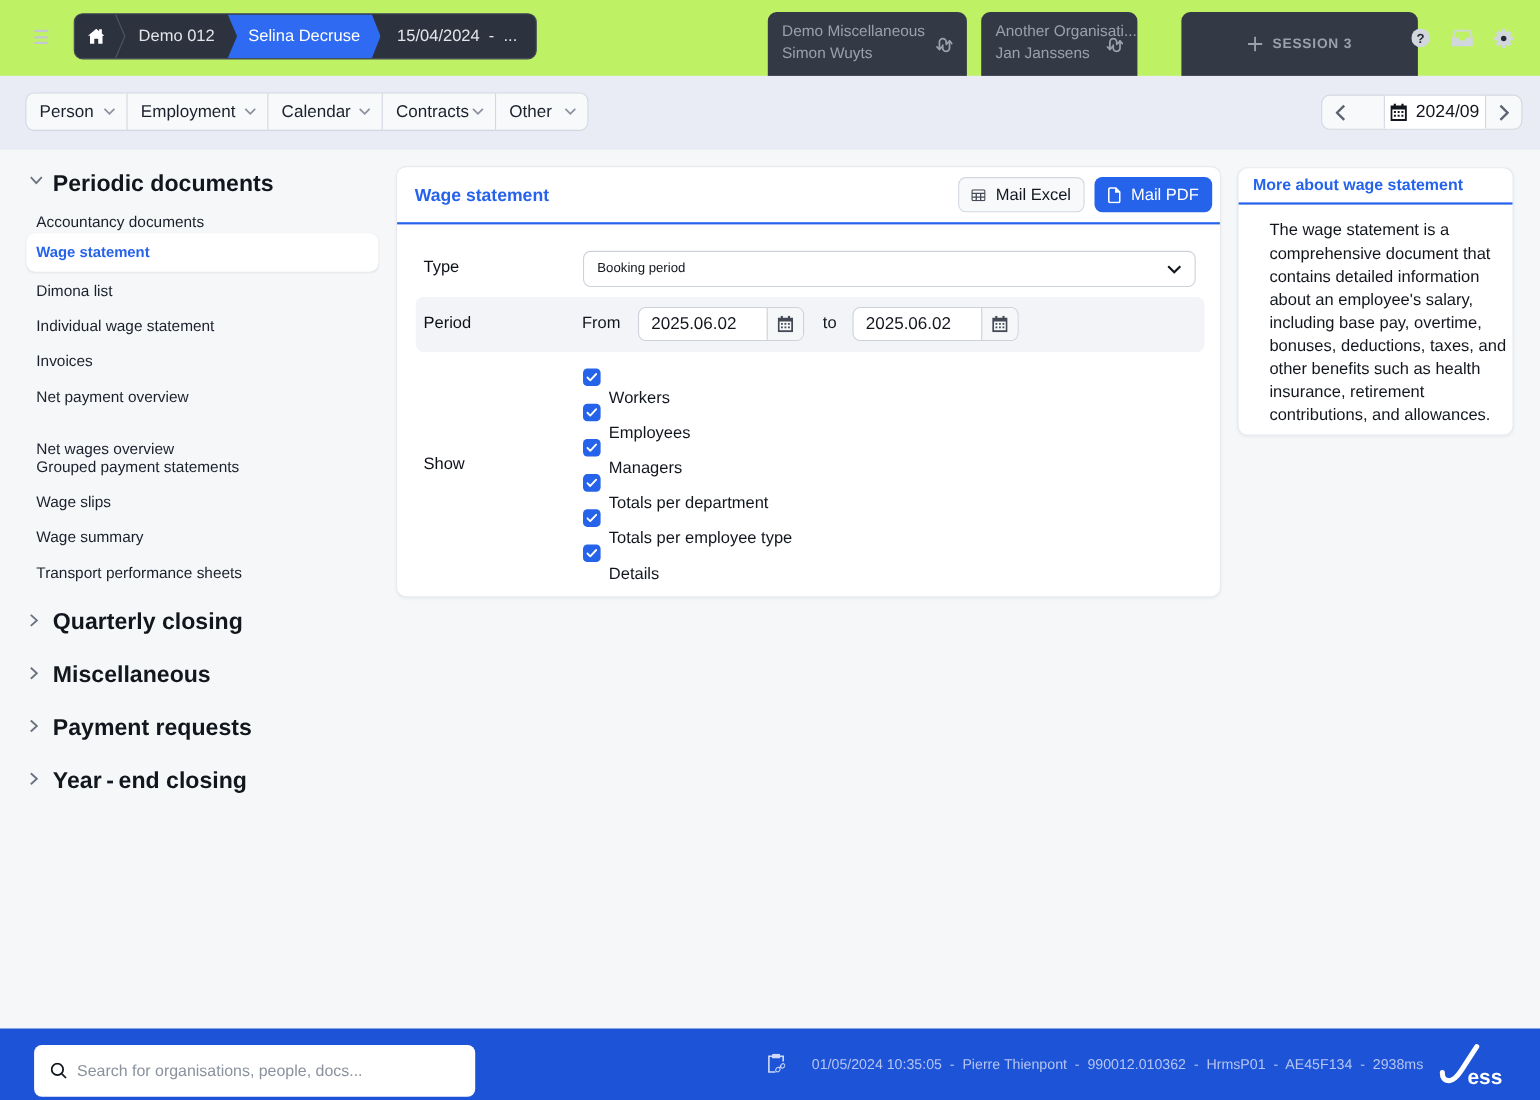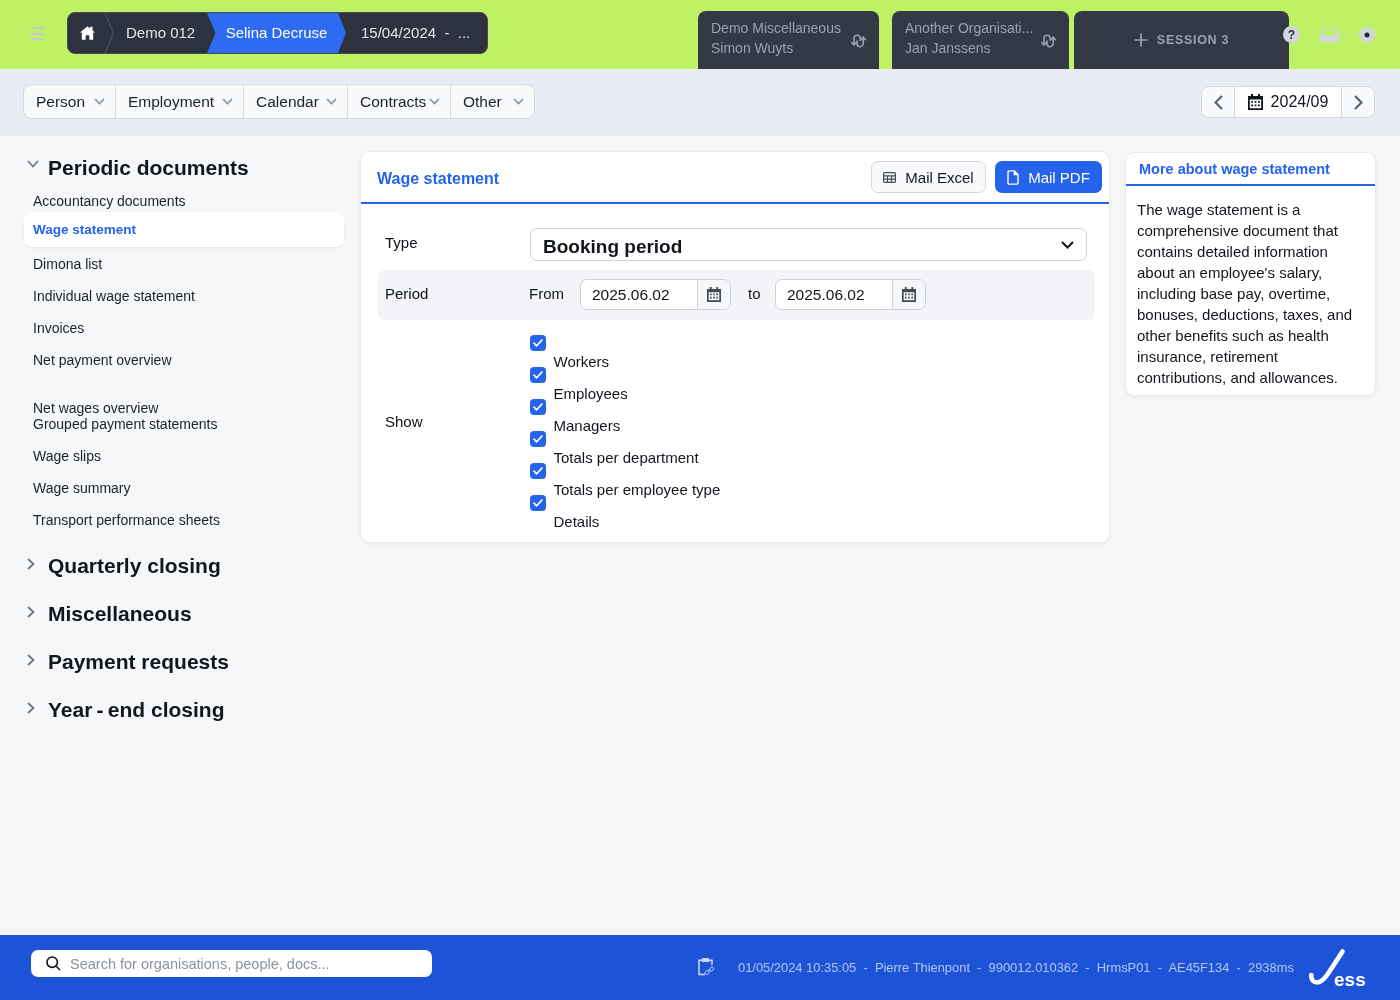--- a/index.html
+++ b/index.html
@@ -28,56 +28,56 @@
 .topic { position:absolute; top:26px; }
 
 
 #toolbar { position:absolute; left:0; top:69px; width:1400px; height:67px; background:#e9ecf4; }
 #menugrp { position:absolute; left:23px; top:15px; height:35px; display:flex; background:#f8f9fb; border:1px solid #d3d8e0; border-radius:8px; }
 .mbtn { display:flex; align-items:center; justify-content:space-between; padding:0 10px 0 12px; border-right:1px solid #d3d8e0; font-size:15.5px; color:#1b212c; }
 .mbtn:last-child { border-right:none; }
 .mbtn svg { flex:none; }
 #datenav { position:absolute; left:1201px; top:17px; height:32px; display:flex; border:1px solid #d3d8e0; border-radius:8px; overflow:hidden; background:#f8f9fb; }
 .dn-btn { width:32px; display:flex; align-items:center; justify-content:center; }
-#dn-mid { width:108px; background:#fff; border-left:1px solid #d3d8e0; border-right:1px solid #d3d8e0; display:flex; align-items:center; justify-content:center; gap:8px; font-size:16px; color:#12161d; }
+#dn-mid { width:93px; background:#fff; border-left:1px solid #d3d8e0; border-right:1px solid #d3d8e0; display:flex; align-items:center; justify-content:center; gap:8px; font-size:16px; color:#12161d;margin-left:24px; }
 
 
 #sidebar { position:absolute; left:0; top:136px; width:360px; }
 .sechead { position:absolute; left:48px; font-size:21px; font-weight:bold; color:#12161d; white-space:nowrap; }
 .secchev { position:absolute; left:27px; }
 .sitem { position:absolute; left:33px; font-size:14px; color:#1b212c; white-space:nowrap; }
 #selitem { position:absolute; left:24px; top:76px; width:320px; height:35px; background:#fff; border-radius:8px; box-shadow:0 1px 2px rgba(20,30,60,.08); }
 #selitem span { position:absolute; left:9px; top:10px; font-size:13.5px; font-weight:bold; color:#2563eb; }
 
 
 #maincard { position:absolute; left:360px; top:151px; width:750px; height:392px; background:#fff; border:1px solid #e8eaef; border-radius:9px; box-shadow:0 1px 3px rgba(20,30,60,.06); }
 #mc-title { position:absolute; left:16px; top:18px; font-size:16px; font-weight:bold; color:#2563eb; }
 #mc-divider { position:absolute; left:0; top:50px; width:748px; height:2px; background:#2563eb; }
 #btn-excel { position:absolute; left:510px; top:9px; width:115px; height:32px; background:#f8f9fb; border:1px solid #d3d8e0; border-radius:7px; display:flex; align-items:center; justify-content:center; gap:9px; font-size:15px; color:#12161d; }
 #btn-pdf { position:absolute; left:634px; top:9px; width:107px; height:32px; background:#2563eb; border-radius:7px; display:flex; align-items:center; justify-content:center; gap:9px; font-size:15px; color:#fff; }
 .flabel { position:absolute; left:24px; font-size:15px; color:#0d1117; }
 #selectbox { position:absolute; left:169px; top:76px; width:557px; height:33px; border:1px solid #ccd1da; border-radius:7px; background:#fff; }
-#selectbox span { position:absolute; left:12px; top:7px; font-size:19px; color:#12161d;font-weight:bold; }
+#selectbox span { position:absolute; left:12px; top:7px; font-size:12px; color:#12161d; }
 #stripe { position:absolute; left:17px; top:118px; width:717px; height:50px; background:#f3f4f8; border-radius:7px; }
 .dgroup { position:absolute; top:9px; height:31px; display:flex; border:1px solid #ccd1da; border-radius:7px; background:#fff; overflow:hidden; }
 .dtext { width:116px; display:flex; align-items:center; font-size:15.5px; color:#12161d; padding-left:11px; }
 .dcal { width:33px; background:#f6f7f9; border-left:1px solid #ccd1da; display:flex; align-items:center; justify-content:center; }
 .ckrow { position:absolute; left:169px; height:16px; display:flex; align-items:center; gap:8px; }
 .ckbox { width:15.5px; height:15.5px; background:#2563eb; border-radius:4px; display:flex; align-items:center; justify-content:center; }
 .cklbl { font-size:15px; color:#12161d;margin-top:36px; }
 
 
 #rpanel { position:absolute; left:1125px; top:152px; width:251px; height:244px; background:#fff; border:1px solid #e8eaef; border-radius:9px; box-shadow:0 1px 3px rgba(20,30,60,.06); }
 #rp-title { position:absolute; left:13px; top:8px; font-size:14.5px; font-weight:bold; color:#2563eb; }
 #rp-div { position:absolute; left:0; top:31px; width:249px; height:1.5px; background:#2563eb; }
-#rp-body { position:absolute; left:11px; top:46px; width:240px; font-size:15px; line-height:21px; color:#12161d; }
+#rp-body { position:absolute; left:28px; top:46px; width:240px; font-size:15px; line-height:21px; color:#12161d; }
 
 
 #footer { position:absolute; left:0; top:935px; width:1400px; height:65px; background:#1d54d7; }
-#search { position:absolute; left:31px; top:15px; width:401px; height:27px; background:#fff; border-radius:7px; display:flex; align-items:center; }
+#search { position:absolute; left:31px; top:15px; width:401px; height:47px; background:#fff; border-radius:7px; display:flex; align-items:center; }
 #search svg { margin-left:15px; }
 #search span { margin-left:9px; font-size:14.5px; color:#8b929e; }
 #ftext { position:absolute; left:738px; top:0; height:65px; line-height:65px; font-size:12.9px; color:#b5c4f0; }
 #fico { position:absolute; left:697px; top:23px; }
 #jess { position:absolute; left:1308px; top:6px; }
 </style>
 </head>
 <body>
 
 <div id="topbar">
@@ -103,21 +103,21 @@
   <div class="sesscard" style="left:698px; width:181px;">
     <div class="sess-n1">Demo Miscellaneous</div>
     <div class="sess-n2">Simon Wuyts</div>
     <svg class="sess-ic" width="17" height="17" viewBox="0 0 17 17" fill="none" stroke="#9aa1ad" stroke-width="1.6" stroke-linecap="round" stroke-linejoin="round">
         <path d="M5 13.8 V7.3 A3.1 3.1 0 0 1 11.2 7.3 V9.3"></path>
         <path d="M2.8 11.6 L5 14 L7.2 11.6"></path>
         <path d="M8 10 V12.6 A3.1 3.1 0 0 0 14.2 12.6 V6.4"></path>
         <path d="M12 8.6 L14.2 6.2 L16.4 8.6"></path>
       </svg>
   </div>
-  <div class="sesscard" style="left:892px; width:177px;text-decoration:underline;">
+  <div class="sesscard" style="left:892px; width:142px;text-decoration:underline;">
     <div class="sess-n1">Another Organisati...</div>
     <div class="sess-n2">Jan Janssens</div>
     <svg class="sess-ic" width="17" height="17" viewBox="0 0 17 17" fill="none" stroke="#9aa1ad" stroke-width="1.6" stroke-linecap="round" stroke-linejoin="round">
         <path d="M5 13.8 V7.3 A3.1 3.1 0 0 1 11.2 7.3 V9.3"></path>
         <path d="M2.8 11.6 L5 14 L7.2 11.6"></path>
         <path d="M8 10 V12.6 A3.1 3.1 0 0 0 14.2 12.6 V6.4"></path>
         <path d="M12 8.6 L14.2 6.2 L16.4 8.6"></path>
       </svg>
   </div>
   <div id="sess3">

